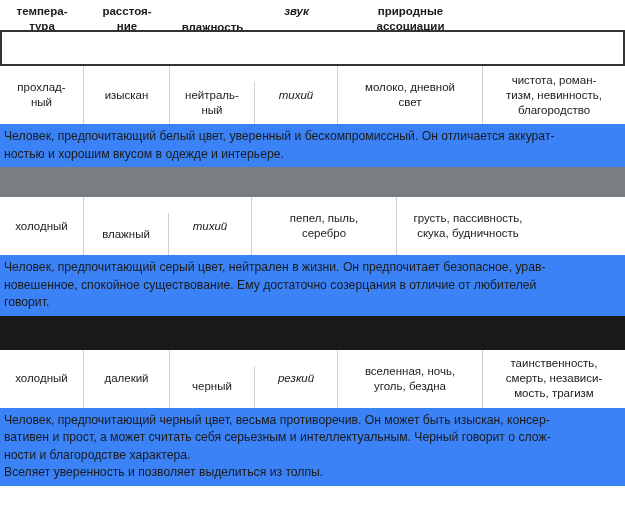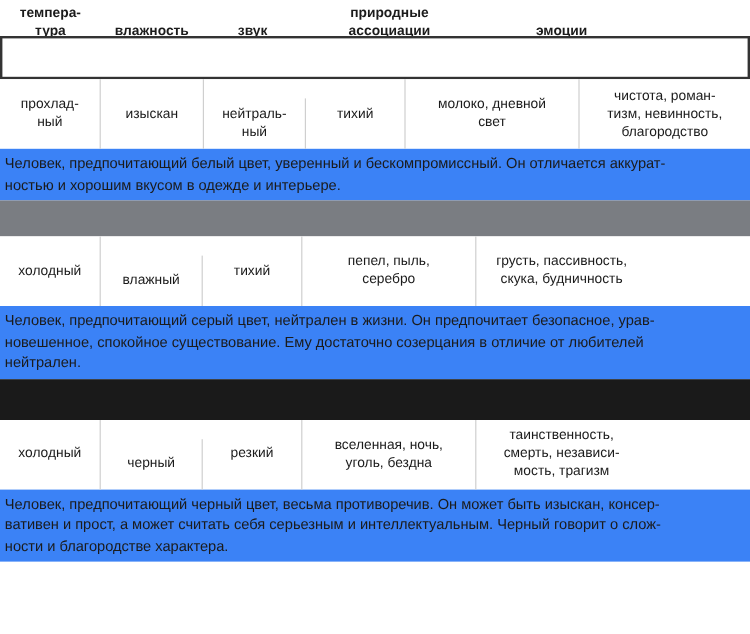--- a/index.html
+++ b/index.html
@@ -18,40 +18,40 @@
   .sheet {
     width: 625px;
     position: relative;
   }
 
   
   .head-row {
     display: flex;
     width: 625px;
     height: 30px;
-    align-items: flex-end;
+    align-items: flex-start;
     overflow: hidden;
   }
   .head-cell {
     font-size: 11.5px;
     font-weight: bold;
     line-height: 15px;
     text-align: center;
     color: #1b1b1b;
     box-sizing: border-box;
     padding: 0 2px;
     position: relative;
     top: 4px;
   }
 
   
   .c0 { width: 84px; }
   .c1 { width: 86px; }
   .c2 { width: 85px; margin-top: 16px; }
-  .c3 { width: 83px; }
+  .c3 { width: 83px; font-style: italic; }
   .c4 { width: 145px; }
   .c5 { width: 142px; }
 
   
   .swatch {
     width: 625px;
     box-sizing: border-box;
   }
   .swatch-white {
     height: 36px;
@@ -107,24 +107,24 @@
 
   .block { width: 625px; }
 </style>
 </head>
 <body>
 
 <div class="sheet">
 
   <div class="head-row">
     <div class="head-cell c0">темпера-<br>тура</div>
+    <div class="head-cell c1">расстоя-<br>ние</div>
     <div class="head-cell c2">влажность</div>
     <div class="head-cell c3">звук</div>
     <div class="head-cell c4">природные<br>ассоциации</div>
-    <div class="head-cell c5">эмоции</div>
   </div>
 
   <div class="block">
     <div class="swatch swatch-white" style="background: rgb(255, 255, 255); border-color: rgb(51, 51, 51);"></div>
 
     <div class="attr-row">
       <div class="attr-cell c0 first">прохлад-<br>ный</div>
       <div class="attr-cell c1">изыскан</div>
       <div class="attr-cell c2">нейтраль-<br>ный</div>
       <div class="attr-cell c3">тихий</div>
@@ -145,35 +145,37 @@
       <div class="attr-cell c0 first">холодный</div>
       <div class="attr-cell c2">влажный</div>
       <div class="attr-cell c3">тихий</div>
       <div class="attr-cell c4">пепел, пыль,<br>серебро</div>
       <div class="attr-cell c5">грусть, пассивность,<br>скука, будничность</div>
     </div>
 
     <div class="desc">
       <p>Человек, предпочитающий серый цвет, нейтрален в жизни. Он предпочитает безопасное, урав-</p>
       <p>новешенное, спокойное существование. Ему достаточно созерцания в отличие от любителей</p>
-      <p>нейтрален.</p>
+      <p>говорит.</p>
     </div>
   </div>
 
   <div class="block">
     <div class="swatch swatch-black" style="background: rgb(26, 26, 26);"></div>
 
     <div class="attr-row">
       <div class="attr-cell c0 first">холодный</div>
+      <div class="attr-cell c1">далекий</div>
       <div class="attr-cell c2">черный</div>
       <div class="attr-cell c3">резкий</div>
       <div class="attr-cell c4">вселенная, ночь,<br>уголь, бездна</div>
       <div class="attr-cell c5">таинственность,<br>смерть, независи-<br>мость, трагизм</div>
     </div>
 
     <div class="desc">
       <p>Человек, предпочитающий черный цвет, весьма противоречив. Он может быть изыскан, консер-</p>
       <p>вативен и прост, а может считать себя серьезным и интеллектуальным. Черный говорит о слож-</p>
       <p>ности и благородстве характера.</p>
+      <p>Вселяет уверенность и позволяет выделиться из толпы.</p>
     </div>
   </div>
 
 </div>
 
 </body></html>

